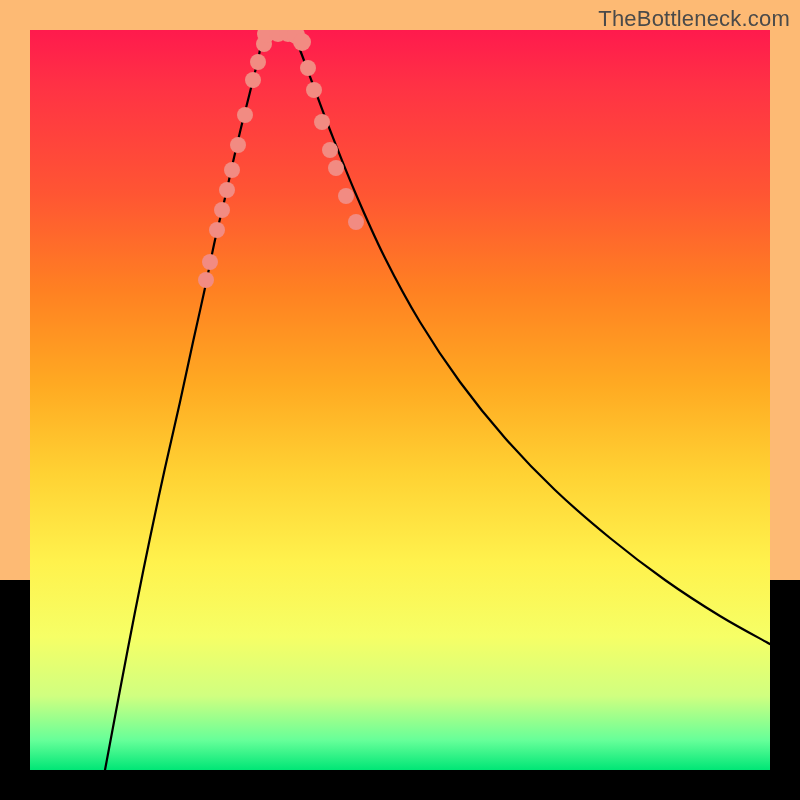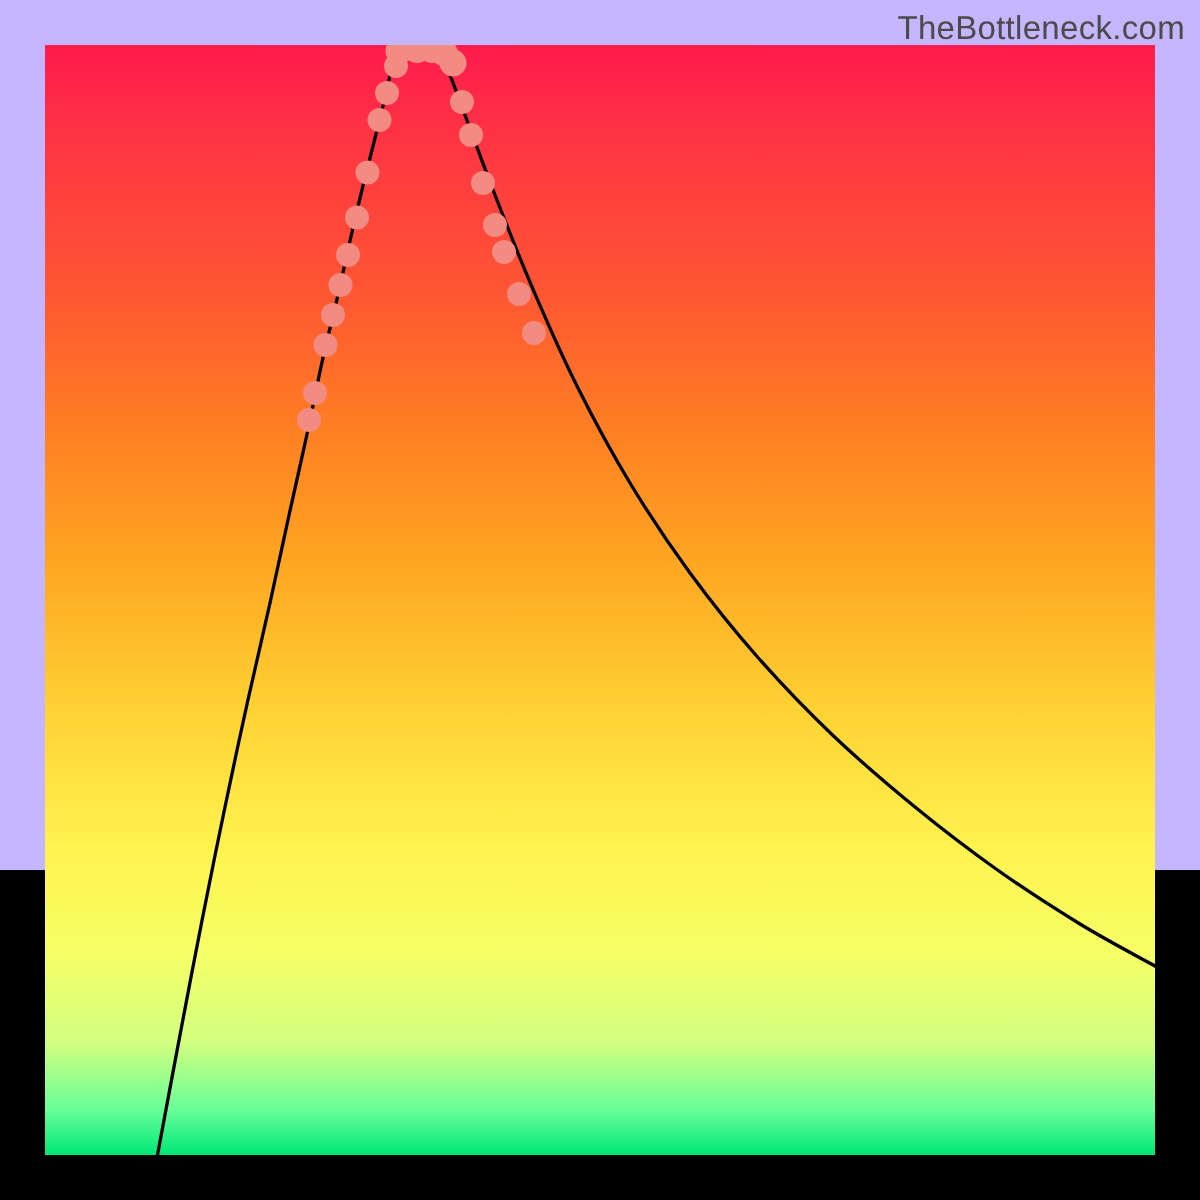--- a/index.html
+++ b/index.html
@@ -8,21 +8,21 @@
     width: 800px;
     height: 800px;
     overflow: hidden;
     background: #000;
     font-family: Arial, Helvetica, sans-serif;
   }
   .frame {
     position: relative;
     width: 800px;
     height: 580px;
-    background: #c4b5fd;
+    background: #fdba74;
   }
   .plot {
     position: absolute;
     left: 30px;
     top: 30px;
     width: 740px;
     height: 740px;
     background: linear-gradient(
       to bottom,
       #ff1a4d 0%,

